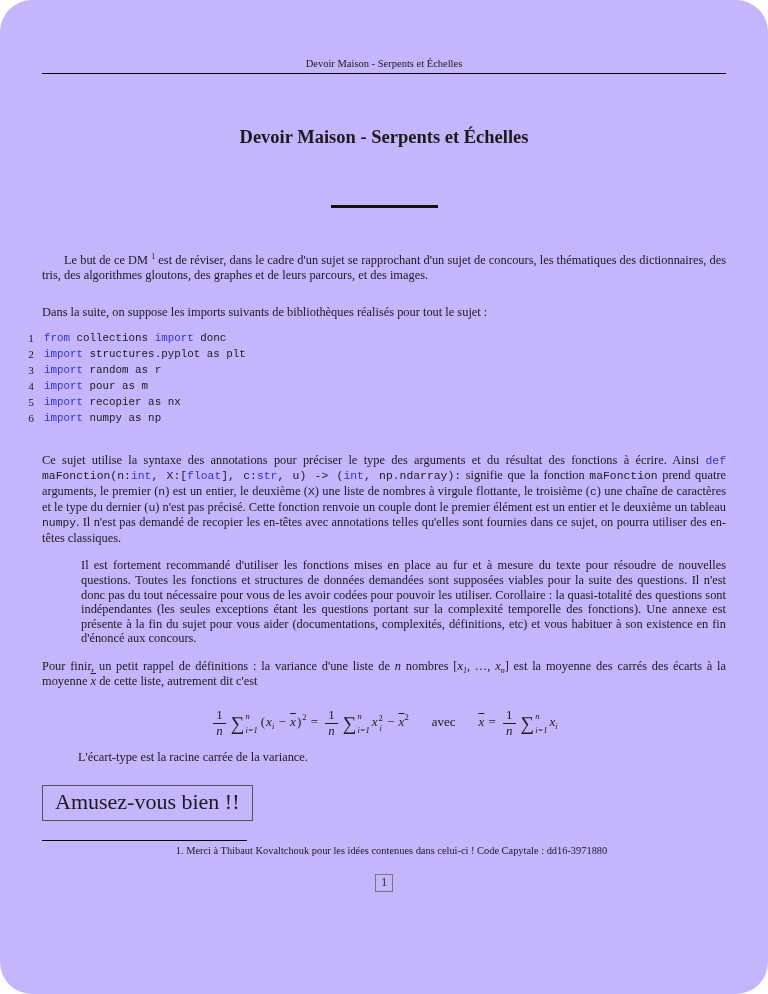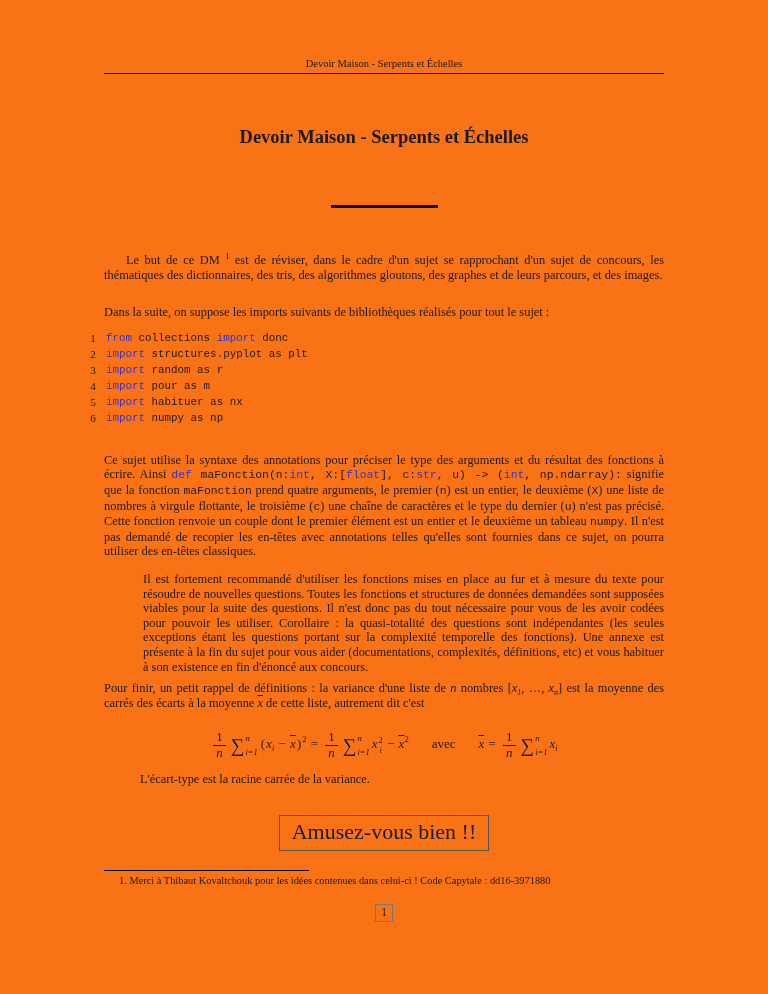--- a/index.html
+++ b/index.html
@@ -5,26 +5,27 @@
   :root{
     --kw:#3333cc;
     --ink:#1b1b1b;
   }
   html,body{margin:0;padding:0;background:#ffffff;}
   .page{
     position:relative;
     width:768px;height:994px;
     margin:0 auto;
     box-sizing:border-box;
-    padding:0 104px;
-    background:#f97316;
+    padding:0 42px;
+    background:#c4b5fd;
     color:var(--ink);
     font-family:"Liberation Serif","DejaVu Serif",serif;
     font-size:12.4px;
     overflow:hidden;
+    border-radius:32px;
   }
   
   .running-head{
     margin-top:58px;
     text-align:center;
     font-size:10.5px;
     line-height:11px;
   }
   .head-rule{
     margin-top:4px;
@@ -46,21 +47,21 @@
   
   .para{
     margin:0;
     text-align:justify;
     line-height:14.6px;
   }
   .p-intro{margin-top:45px;text-indent:22px;}
   .p-imports{margin-top:23px;}
   .p-annotations{margin-top:27px;}
   .p-recommend{margin-top:13px;margin-left:39px;}
-  .p-variance{margin-top:7px;}
+  .p-variance{margin-top:13px;}
   .p-ecart{margin-top:12px;margin-left:36px;}
   
   .run-p{}
   .run-b{font-weight:normal;}
   .run-i{font-style:italic;}
   .run-c{font-family:"Liberation Mono","DejaVu Sans Mono",monospace;font-size:0.92em;}
   .run-k{font-family:"Liberation Mono","DejaVu Sans Mono",monospace;font-size:0.92em;color:var(--kw);}
   .run-sup{font-size:0.65em;vertical-align:super;line-height:0;}
   .run-sub{font-size:0.65em;vertical-align:sub;line-height:0;font-style:italic;}
   .run-bar{font-style:italic;text-decoration:overline;}
@@ -98,40 +99,40 @@
   .frac{display:inline-flex;flex-direction:column;text-align:center;vertical-align:middle;margin:0 3px;}
   .ftop{border-bottom:1px solid currentColor;padding:0 3px;line-height:1.12;}
   .fbot{line-height:1.12;font-style:italic;}
   .sum{display:inline-flex;align-items:center;vertical-align:middle;margin:0 2px;}
   .sum-sym{font-size:19px;line-height:1;font-style:normal;}
   .sum-lims{display:inline-flex;flex-direction:column;justify-content:space-between;font-size:8.5px;margin-left:1px;height:23px;font-style:italic;text-align:left;}
   .supsub{display:inline-flex;flex-direction:column;font-size:8.5px;vertical-align:middle;line-height:1.25;margin-left:1px;}
   .ss-sup{font-style:normal;}
   .ss-sub{font-style:italic;}
   
-  .fun-box-wrap{margin-top:28px;text-align:center;}
+  .fun-box-wrap{margin-top:20px;}
   .fun-box{
     display:inline-block;
     border:1.5px solid #555;
     padding:3px 12px 5px 12px;
     font-size:22px;
     line-height:26px;
   }
   
   .footnote-rule{
     margin-top:19px;
     width:205px;height:0;
     border-top:1px solid #000;
   }
   .footnote{
     margin:4px 0 0 0;
     padding-left:15px;
     font-size:10.4px;
     line-height:12px;
-    text-align:left;
+    text-align:center;
   }
   
   .page-number-wrap{margin-top:17px;text-align:center;}
   .page-number{
     display:inline-block;
     border:1px solid #777;
     padding:1px 5px 2px 5px;
     font-size:11.5px;
     line-height:13px;
   }
@@ -163,21 +164,21 @@
       <div class="code-line">
         <span class="code-num">3</span>
         <span class="code-text"><span class="run-k">import</span><span class="run-c"> random as r</span></span>
       </div>
       <div class="code-line">
         <span class="code-num">4</span>
         <span class="code-text"><span class="run-k">import</span><span class="run-c"> pour as m</span></span>
       </div>
       <div class="code-line">
         <span class="code-num">5</span>
-        <span class="code-text"><span class="run-k">import</span><span class="run-c"> habituer as nx</span></span>
+        <span class="code-text"><span class="run-k">import</span><span class="run-c"> recopier as nx</span></span>
       </div>
       <div class="code-line">
         <span class="code-num">6</span>
         <span class="code-text"><span class="run-k">import</span><span class="run-c"> numpy as np</span></span>
       </div>
     </div>
 
   <p class="para p-annotations"><span class="run-p">Ce sujet utilise la syntaxe des annotations pour préciser le type des arguments et du résultat des fonctions à écrire. Ainsi </span><span class="run-k">def</span><span class="run-c"> maFonction(n:</span><span class="run-k">int</span><span class="run-c">, X:[</span><span class="run-k">float</span><span class="run-c">], c:</span><span class="run-k">str</span><span class="run-c">, u) -&gt; (</span><span class="run-k">int</span><span class="run-c">, np.ndarray):</span><span class="run-p"> signifie que la fonction </span><span class="run-c">maFonction</span><span class="run-p"> prend quatre arguments, le premier (</span><span class="run-c">n</span><span class="run-p">) est un entier, le deuxième (</span><span class="run-c">X</span><span class="run-p">) une liste de nombres à virgule flottante, le troisième (</span><span class="run-c">c</span><span class="run-p">) une chaîne de caractères et le type du dernier (</span><span class="run-c">u</span><span class="run-p">) n'est pas précisé. Cette fonction renvoie un couple dont le premier élément est un entier et le deuxième un tableau </span><span class="run-c">numpy</span><span class="run-p">. </span><span class="run-b">Il n'est pas demandé de recopier les en-têtes avec annotations telles qu'elles sont fournies dans ce sujet, on pourra utiliser des en-têtes classiques</span><span class="run-p">.</span></p>
 
   <p class="para p-recommend"><span class="run-p">Il est </span><span class="run-b">fortement recommandé</span><span class="run-p"> d'utiliser les fonctions mises en place au fur et à mesure du texte pour résoudre de nouvelles questions. Toutes les fonctions et structures de données demandées sont supposées viables pour la suite des questions. Il n'est donc </span><span class="run-b">pas du tout nécessaire pour vous de les avoir codées pour pouvoir les utiliser</span><span class="run-p">. Corollaire : la quasi-totalité des </span><span class="run-b">questions</span><span class="run-p"> sont </span><span class="run-b">indépendantes</span><span class="run-p"> (les seules exceptions étant les questions portant sur la complexité temporelle des fonctions). Une </span><span class="run-b">annexe</span><span class="run-p"> est présente à la fin du sujet pour vous aider (documentations, complexités, définitions, etc) et vous habituer à son existence en fin d'énoncé aux concours.</span></p>

